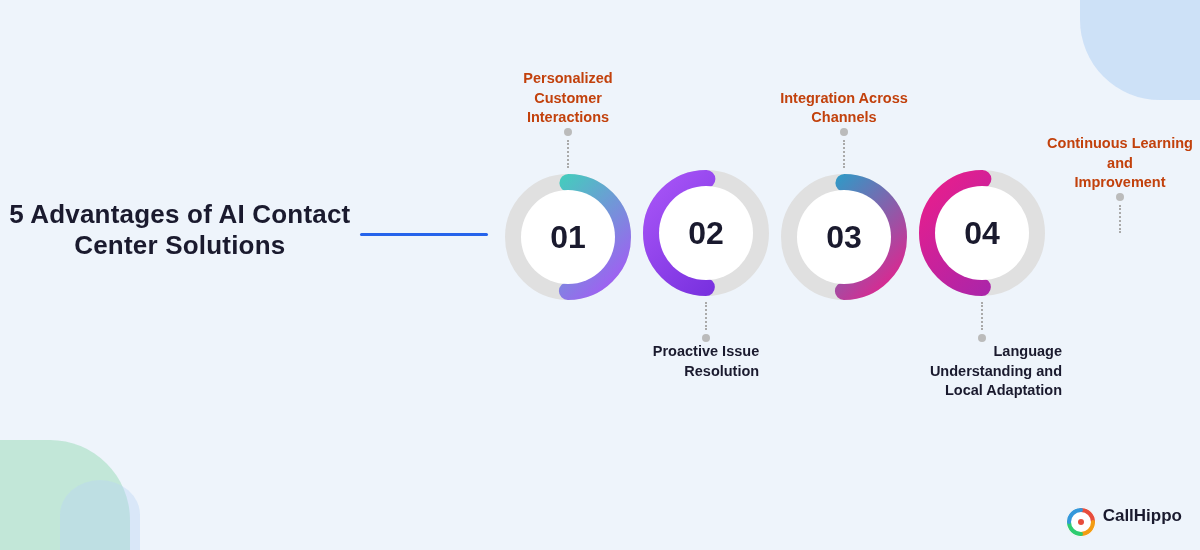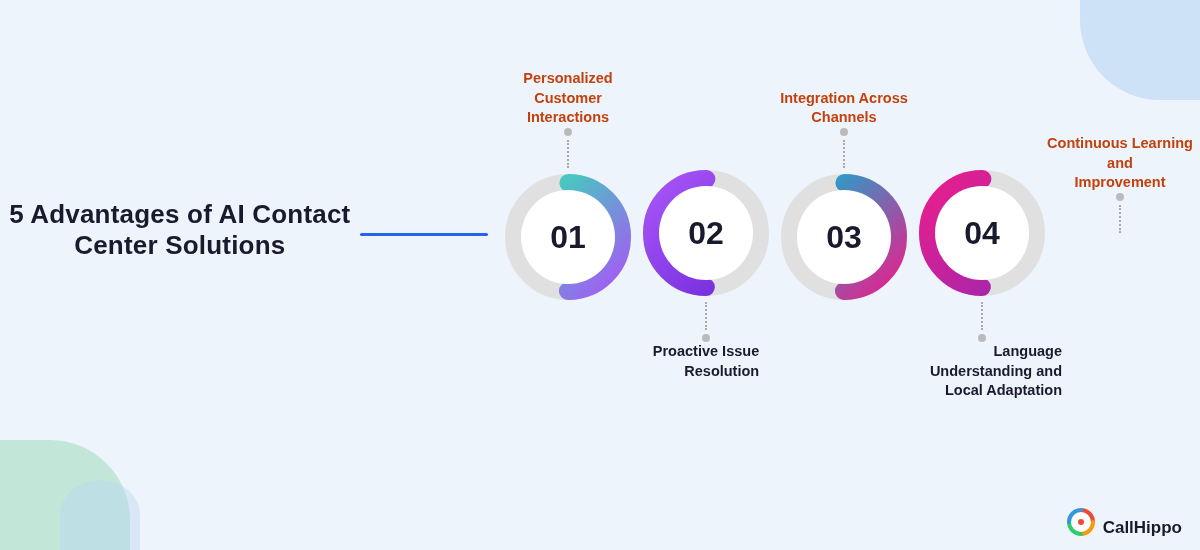--- a/index.html
+++ b/index.html
@@ -169,21 +169,21 @@
     .circle-item + .circle-item {
       margin-left: -22px;
     }
 
     
     .logo-area {
       position: absolute;
       bottom: 12px;
       right: 18px;
       display: flex;
-      align-items: flex-end;
+      align-items: flex-start;
       gap: 6px;
       margin-top: 20px;
     }
 
     .logo-icon {
       width: 32px;
       height: 32px;
     }
 
     .logo-text {

